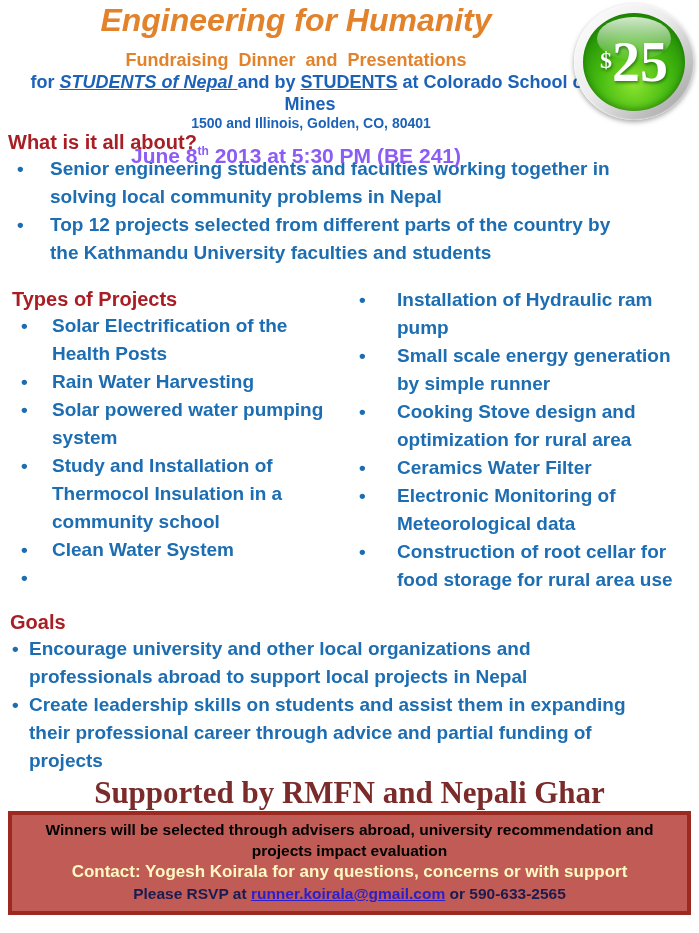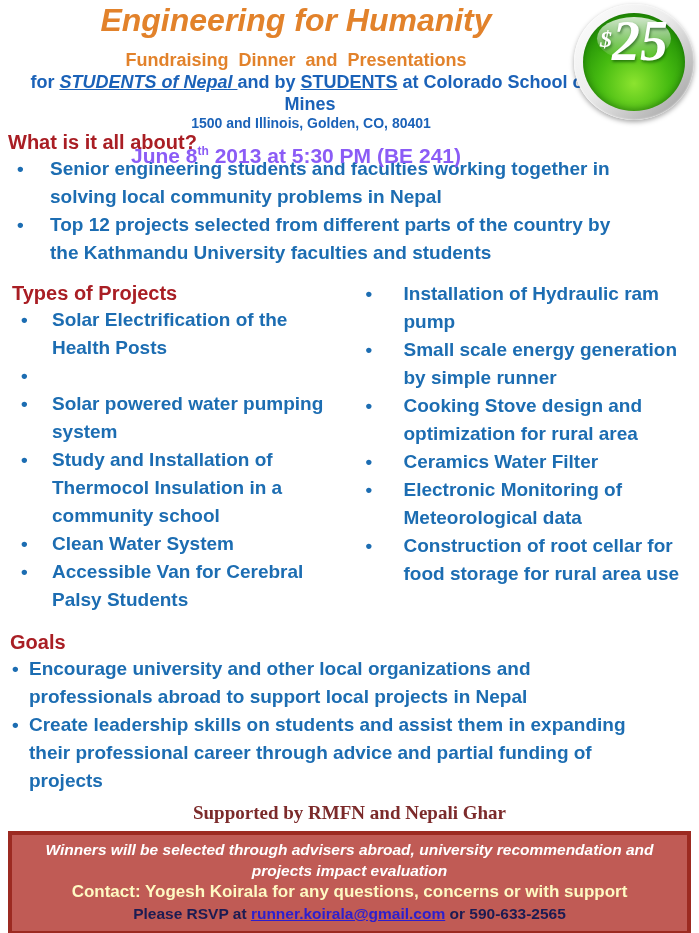--- a/index.html
+++ b/index.html
@@ -22,60 +22,59 @@
   
   .badge{
     position:absolute;top:4px;right:5px;width:120px;height:116px;border-radius:50%;
     background:linear-gradient(135deg,#ffffff 0%,#ececec 45%,#9b9b9b 100%);
     box-shadow:0 2px 5px rgba(0,0,0,.35), inset 0 0 2px #fff;
     display:flex;align-items:center;justify-content:center;
   }
   .badge-inner{
     width:102px;height:98px;border-radius:50%;position:relative;
     background:radial-gradient(circle at 50% 72%,#8ce42f 0%,#46bb11 40%,#269407 70%,#147400 100%);
-    display:flex;justify-content:center;
+    display:flex;align-items:center;justify-content:center;
     box-shadow:inset 0 -2px 6px rgba(0,40,0,.35);
-    font-style:italic;
   }
   .badge-inner::before{
     content:"";position:absolute;top:4px;left:14%;width:72%;height:44%;border-radius:50%;
     background:linear-gradient(rgba(255,255,255,.8),rgba(255,255,255,.04));
   }
   .badge-text{position:relative;color:#fff;font-family:"Liberation Serif",serif;font-weight:700;
     text-shadow:1px 2px 3px rgba(0,60,0,.55);}
   .badge-dollar{font-size:24px;position:relative;top:-13px;}
   .badge-amount{font-size:56px;line-height:56px;}
   
   .section-heading{font-size:20px;line-height:26px;color:#A91E24;margin:0;}
   .bullet{display:flex;color:#1C6DB2;font-size:19px;line-height:28px;}
   .dot{flex:none;}
   .btext{white-space:pre-line;}
   
   .about{padding:4px 10px 0 8px;}
   .about .dot{width:33px;padding-left:9px;}
   
-  .projects{display:flex;padding-left:12px;margin-top:13px;gap:7px;}
+  .projects{display:flex;padding-left:12px;margin-top:19px;}
   .col-left{width:336px;}
   .col-right{width:345px;}
   .projects .dot{width:31px;padding-left:9px;}
   .col-right .dot{width:38px;padding-left:11px;}
   
   .goals{padding:15px 12px 0 10px;}
   .goals .dot{width:17px;padding-left:2px;}
   
   .supported{
-    font-family:"Liberation Serif",serif;font-size:19px;line-height:31px;
+    font-family:"Liberation Serif",serif;font-size:31px;line-height:31px;
     color:#7C2B2B;text-align:center;margin-top:2px;
   }
   
   .notice{
     margin:3px 8px 0 8px;background:#C05B55;border:4px solid #9C2A21;
     text-align:center;padding:4px 6px 6px 6px;
   }
-  .winners{color:#ffffff;font-size:15.5px;line-height:21px;white-space:pre-line;font-style:italic;}
+  .winners{color:#000000;font-size:15.5px;line-height:21px;white-space:pre-line;}
   .contact{color:#fef9c3;font-size:17px;line-height:22px;}
   .rsvp{color:#1B1B52;font-size:15.5px;line-height:22px;}
   .email{color:#2C1ECF;text-decoration:underline;cursor:pointer;}
 </style>
 </head>
 <body>
 
 <div class="header">
   <div class="header-text">
     <div class="title">Engineering for Humanity</div>
@@ -108,40 +107,39 @@
 <section class="projects">
   <div class="col-left">
     <h2 class="section-heading">Types of Projects</h2>
     <div class="bullet">
         <span class="dot">•</span>
         <span class="btext">Solar Electrification of the
 Health Posts</span>
       </div>
     <div class="bullet">
         <span class="dot">•</span>
+        <span class="btext">Rain Water Harvesting</span>
       </div>
     <div class="bullet">
         <span class="dot">•</span>
         <span class="btext">Solar powered water pumping
 system</span>
       </div>
     <div class="bullet">
         <span class="dot">•</span>
         <span class="btext">Study and Installation of
 Thermocol Insulation in a
 community school</span>
       </div>
     <div class="bullet">
         <span class="dot">•</span>
         <span class="btext">Clean Water System</span>
       </div>
     <div class="bullet">
         <span class="dot">•</span>
-        <span class="btext">Accessible Van for Cerebral
-Palsy  Students</span>
       </div>
   </div>
   <div class="col-right">
     <div class="bullet">
         <span class="dot">•</span>
         <span class="btext">Installation of Hydraulic ram
 pump</span>
       </div>
     <div class="bullet">
         <span class="dot">•</span>

